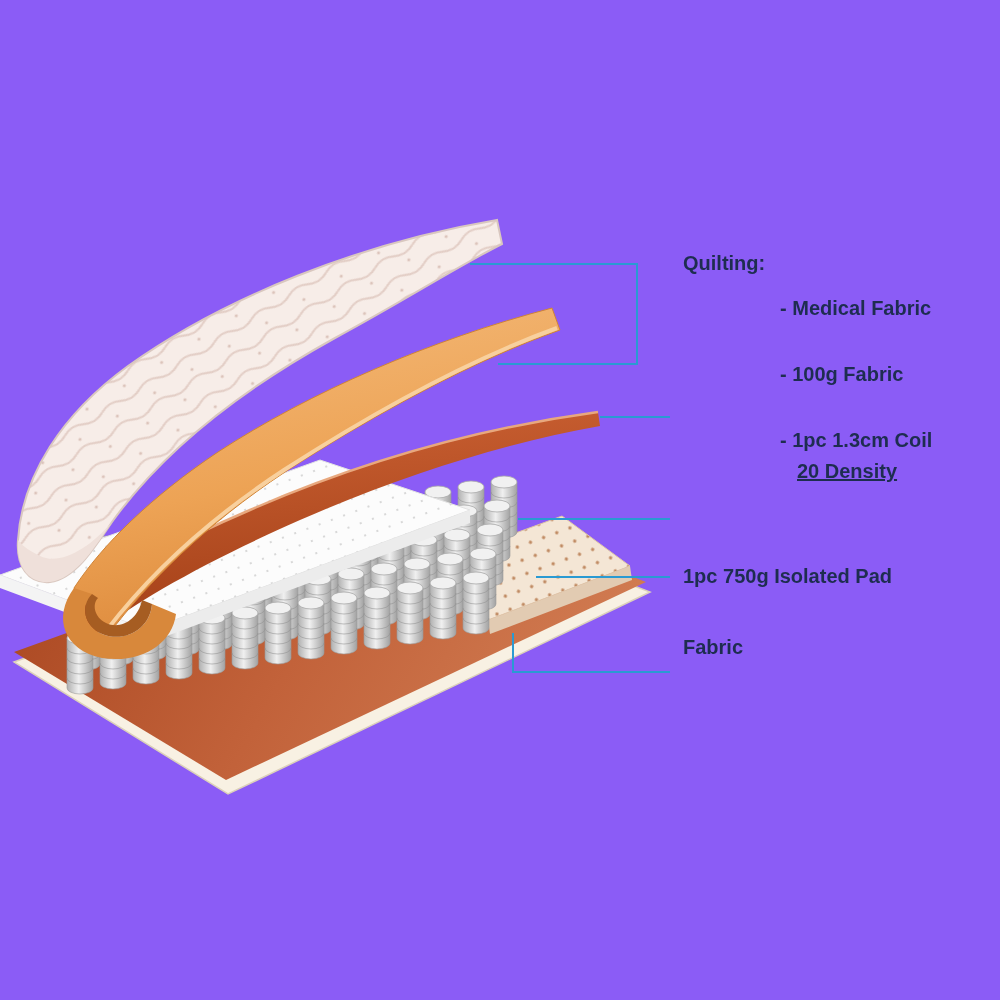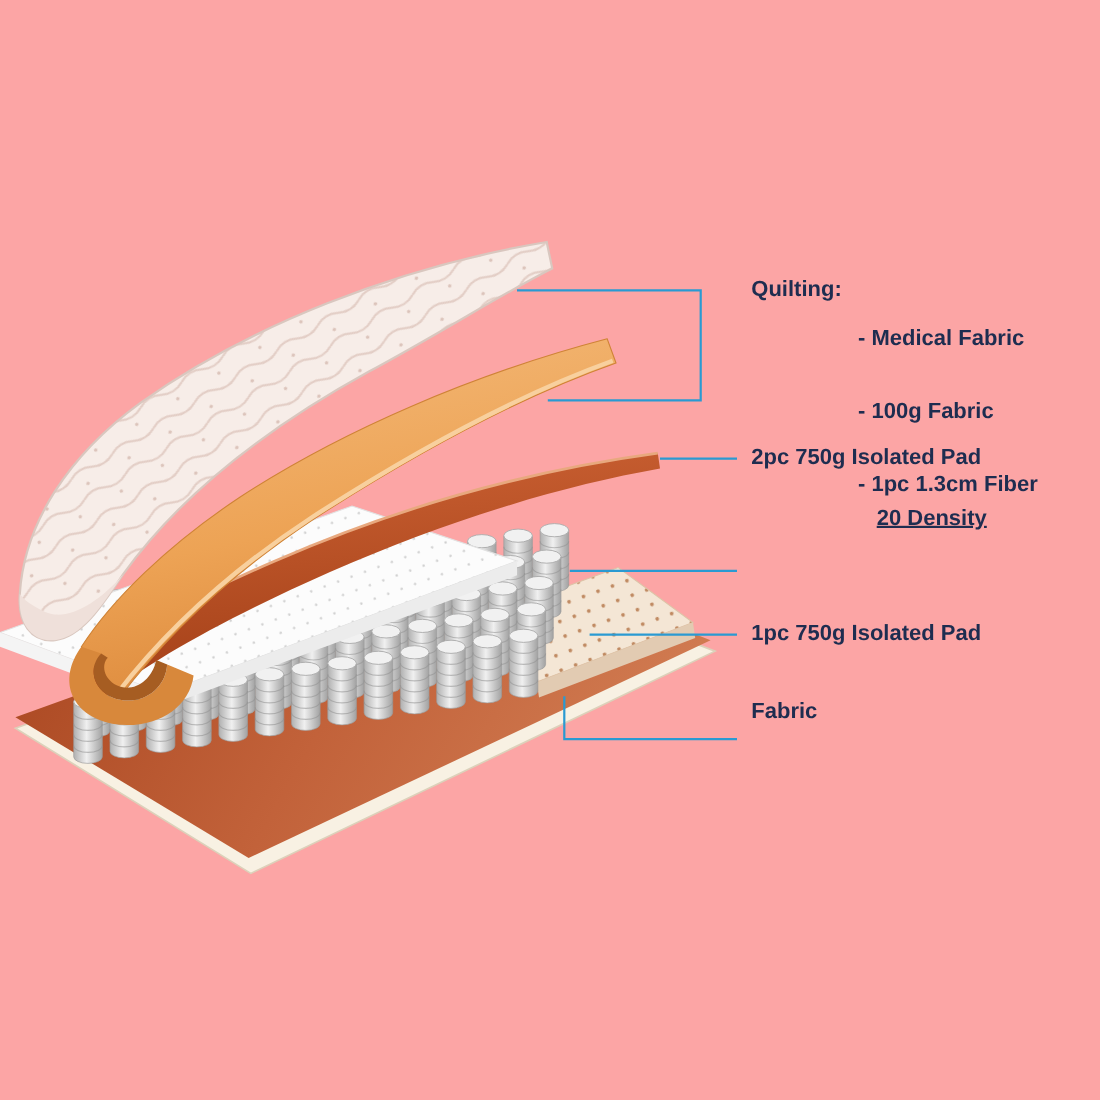--- a/index.html
+++ b/index.html
@@ -1,19 +1,19 @@
 <!DOCTYPE html>
 <html style="--leader-line: #2a9ad2; --label-text: #1e2d50; --foam-orange: #e9a050; --pad-red: #c2552e; --base-fabric-brown: #c06038; --coil-gray: #d9d9d9; --quilting-fabric-pink: #f6ece7; --isolated-pad-tan: #f4e6d5;"><head>
 <meta charset="utf-8">
 <style>
   html,body{margin:0;padding:0;background:#ffffff;}
   .stage{
     position:relative;
     width:1000px;height:1000px;
-    background:#fca5a5;
+    background:#8b5cf6;
     font-family:"Liberation Sans", sans-serif;
     overflow:hidden;
   }
   .illustration-svg{position:absolute;left:0;top:0;}
   .label{
     position:absolute;
     font-weight:bold;
     font-size:20px;
     line-height:21px;
     color:var(--label-text,#1e2d50);
@@ -184,24 +184,23 @@
       <path d="M536,577 H670"></path>
       <path d="M513,633 V672 H670"></path>
     </g>
   </svg>
 
   <div class="label" style="left:683px;top:253px;">Quilting:</div>
 
   <div class="label q-items" style="left:780px;top:253px;">
     <div class="q-item">- Medical Fabric</div>
     <div class="q-item">- 100g Fabric</div>
-    <div class="q-item">- 1pc 1.3cm Fiber</div>
+    <div class="q-item">- 1pc 1.3cm Coil</div>
     <div class="q-item cont">20 Density</div>
   </div>
 
-  <div class="label" style="left:683px;top:406px;">2pc 750g Isolated Pad</div>
 
 
   <div class="label" style="left:683px;top:566px;">1pc 750g Isolated Pad</div>
 
   <div class="label" style="left:683px;top:637px;">Fabric</div>
 
 </div>
 
 </body></html>

